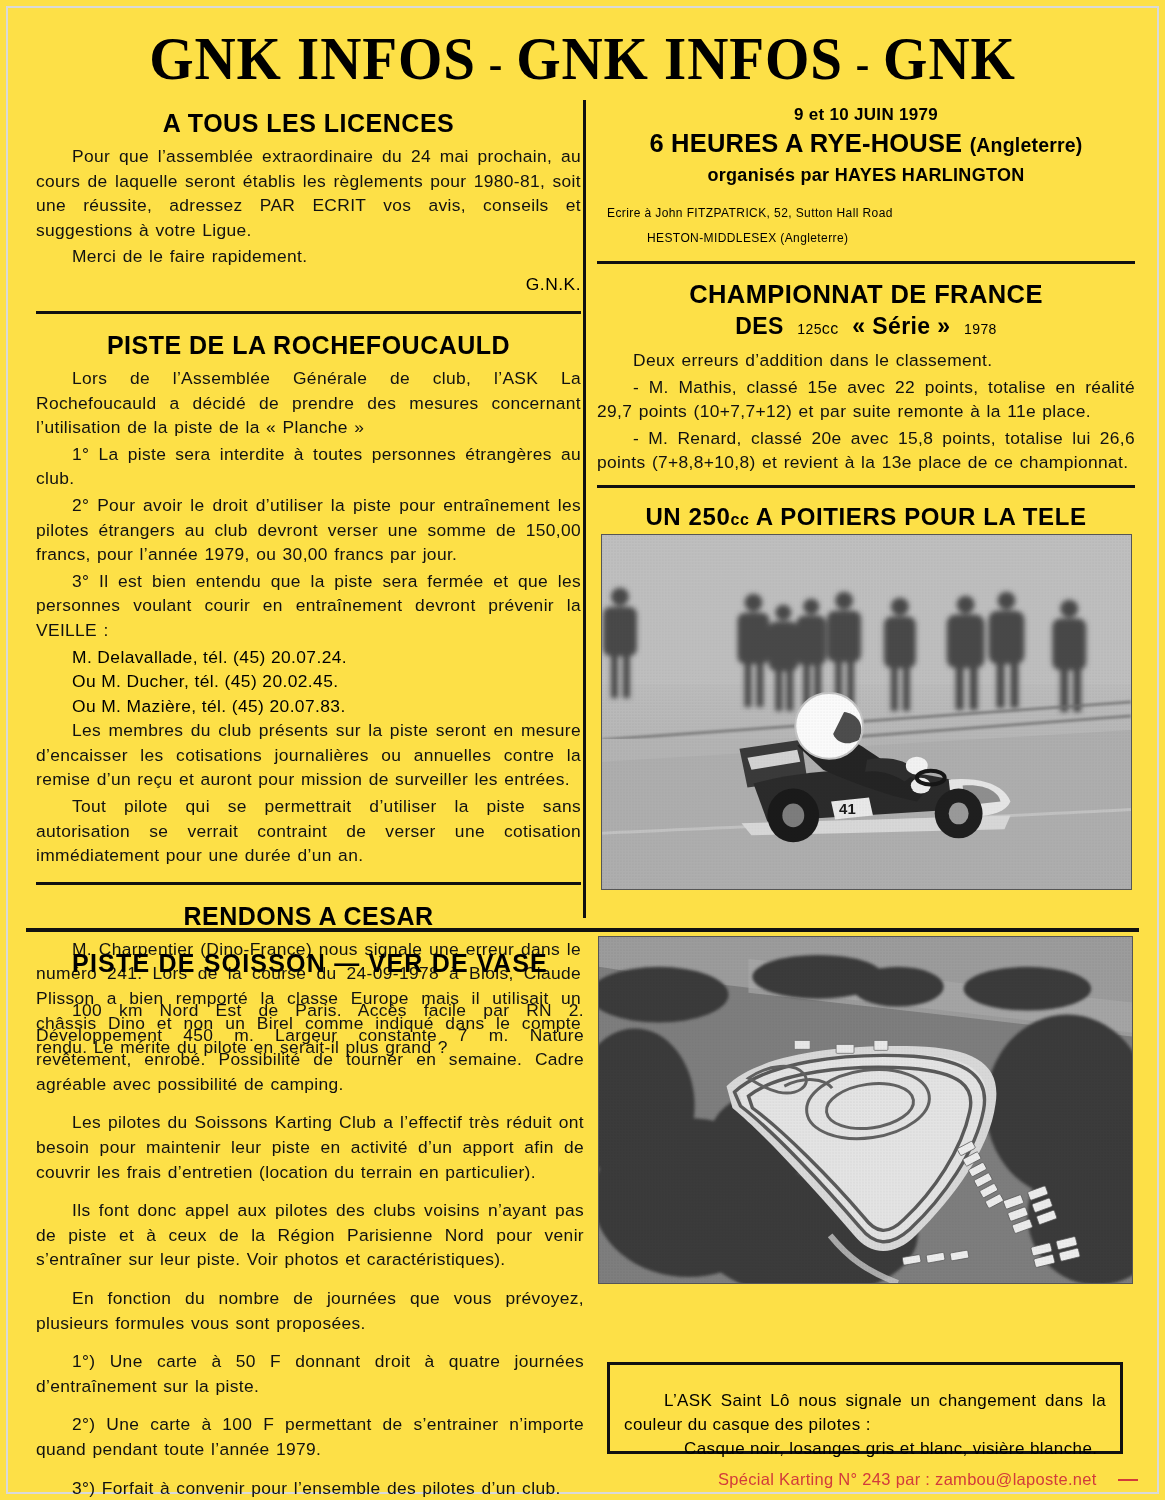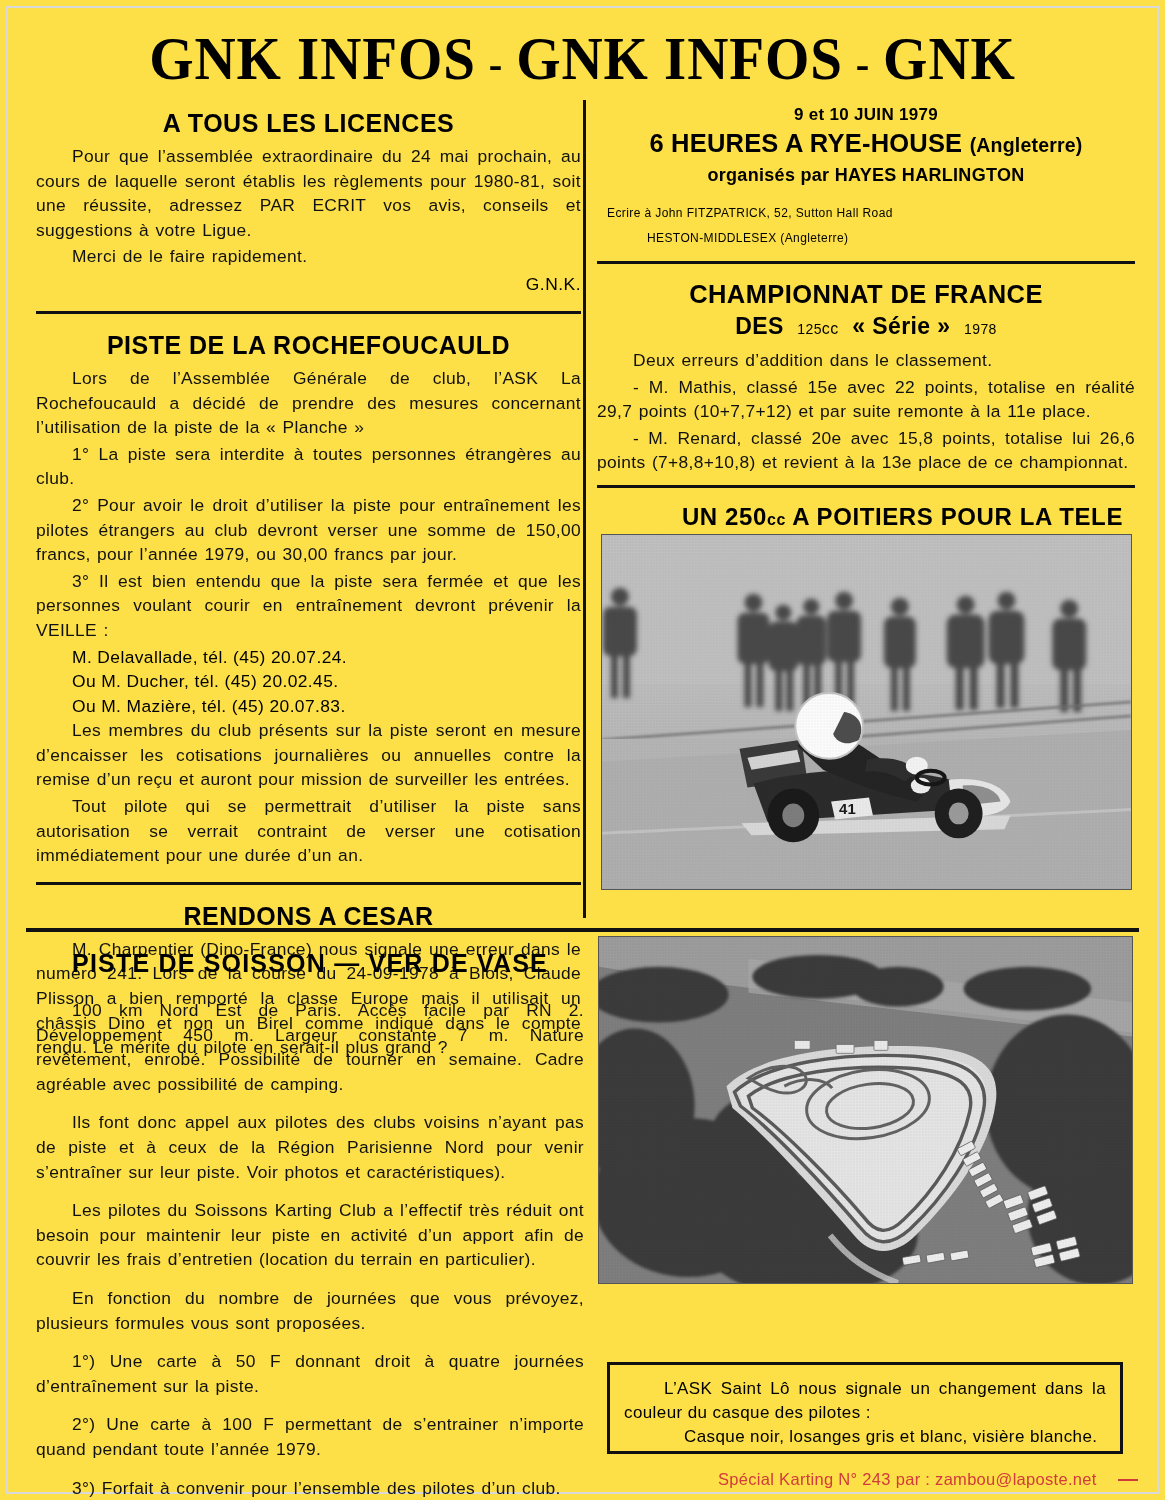--- a/index.html
+++ b/index.html
@@ -192,22 +192,22 @@
   .champ-sub .reg {
     font-weight: 400;
     font-size: 14px;
   }
   .champ-sub .cc {
     font-weight: 400;
     font-size: 16px;
   }
 
   .tele-title {
-    margin: 12px;
-    text-align: right;
+    margin: 4px;
+    text-align: center;
     font-weight: 700;
     font-size: 24px;
     line-height: 30px;
     letter-spacing: 0.6px;
   }
   .tele-title .cc {
     font-size: 16px;
     font-weight: 700;
   }
 
@@ -223,21 +223,21 @@
 
   
   .notice-box {
     position: absolute;
     left: 607px;
     top: 1362px;
     width: 516px;
     height: 92px;
     border: 3px solid #111;
     box-sizing: border-box;
-    padding: 12px 14px 0 14px;
+    padding: 24px 14px 0 14px;
   }
   .notice-box p {
     margin: 0;
     font-size: 17px;
     line-height: 24px;
     letter-spacing: 0.4px;
     text-align: justify;
   }
   .notice-box p.i1 { text-indent: 40px; }
   .notice-box p.i2 { text-indent: 60px; text-align: left; }
@@ -474,22 +474,22 @@
       <rect x="0" y="0" width="531" height="356" fill="url(#halft)"></rect>
     </svg>
   </div>
 
   <div class="full-rule"></div>
 
   <div class="lower-left">
     <section>
       <h2 class="sec-title wide" style="margin-bottom:20px;">PISTE DE SOISSON — VER DE VASE</h2>
       <p class="body" style="margin-bottom:14px;">100 km Nord Est de Paris. Accès facile par RN 2. Développement 450 m. Largeur constante 7 m. Nature revêtement, enrobé. Possibilité de tourner en semaine. Cadre agréable avec possibilité de camping.</p>
+      <p class="body" style="margin-bottom:14px;">Les pilotes du Soissons Karting Club a l’effectif très réduit ont besoin pour maintenir leur piste en activité d’un apport afin de couvrir les frais d’entretien   (location du terrain en particulier).</p>
       <p class="body" style="margin-bottom:14px;">Ils font donc appel aux pilotes des clubs voisins n’ayant pas de piste et à ceux de la Région Parisienne Nord pour venir s’entraîner sur leur piste. Voir photos et caractéristiques).</p>
-      <p class="body" style="margin-bottom:14px;">Les pilotes du Soissons Karting Club a l’effectif très réduit ont besoin pour maintenir leur piste en activité d’un apport afin de couvrir les frais d’entretien   (location du terrain en particulier).</p>
       <p class="body" style="margin-bottom:14px;">En fonction du nombre de journées que vous prévoyez, plusieurs formules vous sont proposées.</p>
       <p class="body" style="margin-bottom:14px;">1°) Une carte à 50 F donnant droit à quatre journées d’entraînement sur la piste.</p>
       <p class="body" style="margin-bottom:14px;">2°) Une carte à 100 F permettant de s’entrainer n’importe quand pendant toute l’année 1979.</p>
       <p class="body last" style="margin-bottom:10px;">3°) Forfait à convenir pour l’ensemble des pilotes d’un club.</p>
 
     </section>
   </div>
 
   <div class="photo" style="position:absolute; left:598px; top:936px; width:535px; height:348px;">
     <svg viewBox="0 0 535 348" preserveAspectRatio="none">

